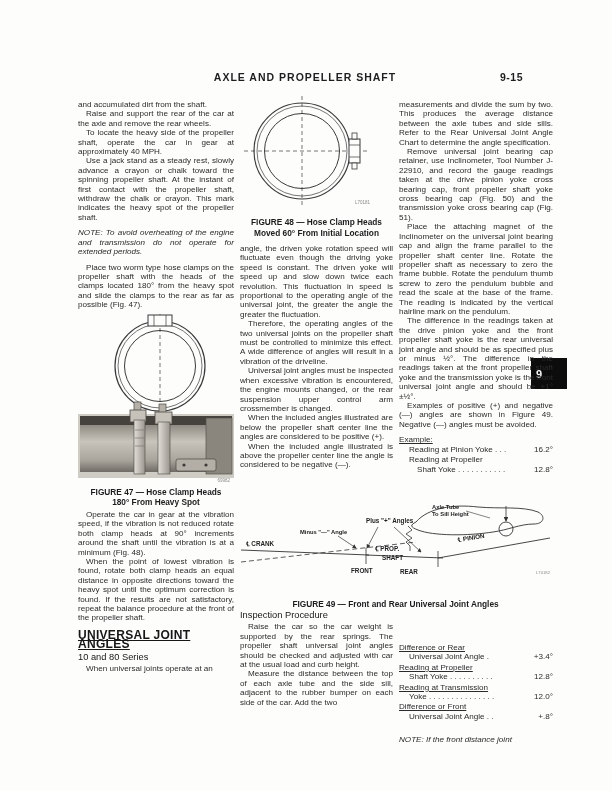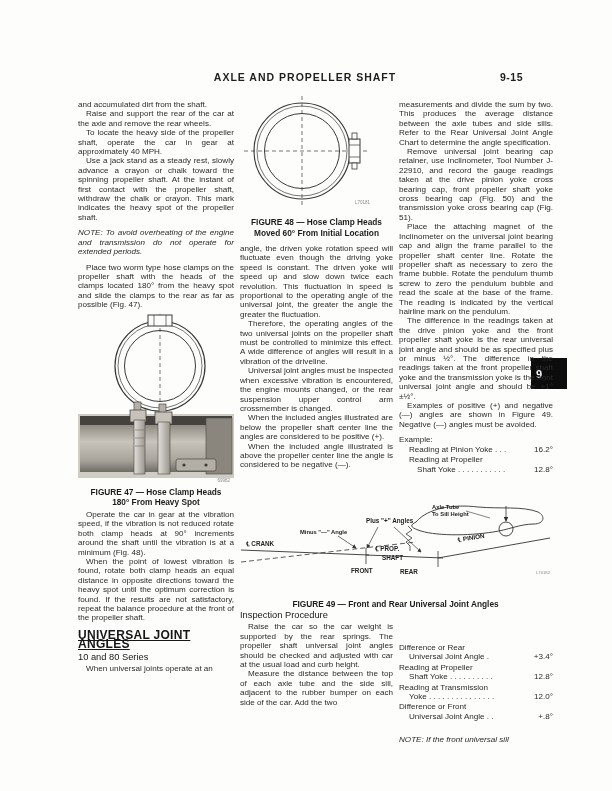--- a/index.html
+++ b/index.html
@@ -22,21 +22,21 @@
   h4.sub{font-size:9.3px;font-weight:normal;margin:3px 0 2px 0;color:#171717;}
   
   .figblock{margin:4px 0 2px 0;}
   .figcap{font-size:8.3px;font-weight:bold;text-align:center;line-height:10.5px;color:#1c1c1c;margin-top:1px;}
   .fig48{position:absolute;left:240px;top:94px;width:153px;}
   .fig49{position:absolute;left:238px;top:498px;width:315px;}
   .fig49cap{position:absolute;left:238px;top:598px;width:315px;}
   
   .botL{left:240px;top:611px;width:153px;}
   .botR{left:399px;top:611px;width:154px;margin-top:32px;}
-  .rline1{text-indent:0;margin:0;}
+  .rline1{text-indent:0;margin:0;text-decoration:underline;}
   .rline2{display:flex;justify-content:space-between;padding-left:10px;margin:0 0 1px 0;}
   .rline2.deep{padding-left:18px;}
   .rval{white-space:nowrap;text-align:center;}
   
   .tab9{position:absolute;left:531px;top:358px;width:36px;height:31px;background:#0c0c0c;
         color:#f5f5f5;font-size:11px;font-weight:bold;display:flex;align-items:center;
         padding-left:5px;box-sizing:border-box;}
   svg text{font-family:"Liberation Sans",sans-serif;}
   .svgcode{fill:#8a8a86;}
 </style>
@@ -228,16 +228,16 @@
     <p class="rline1">Reading at Transmission</p>
     <div class="rline2">
       <span>Yoke . . . . . . . . . . . . . . .</span>
       <span class="rval">12.0°</span>
     </div>
     <p class="rline1">Difference or Front</p>
     <div class="rline2">
       <span>Universal Joint Angle . .</span>
       <span class="rval">+.8°</span>
     </div>
-    <p class="note" style="margin-top:14px">NOTE: If the front universal sill</p>
+    <p class="note" style="margin-top:14px">NOTE: If the front distance joint</p>
   </div>
 
 </div>
 
 </body></html>

